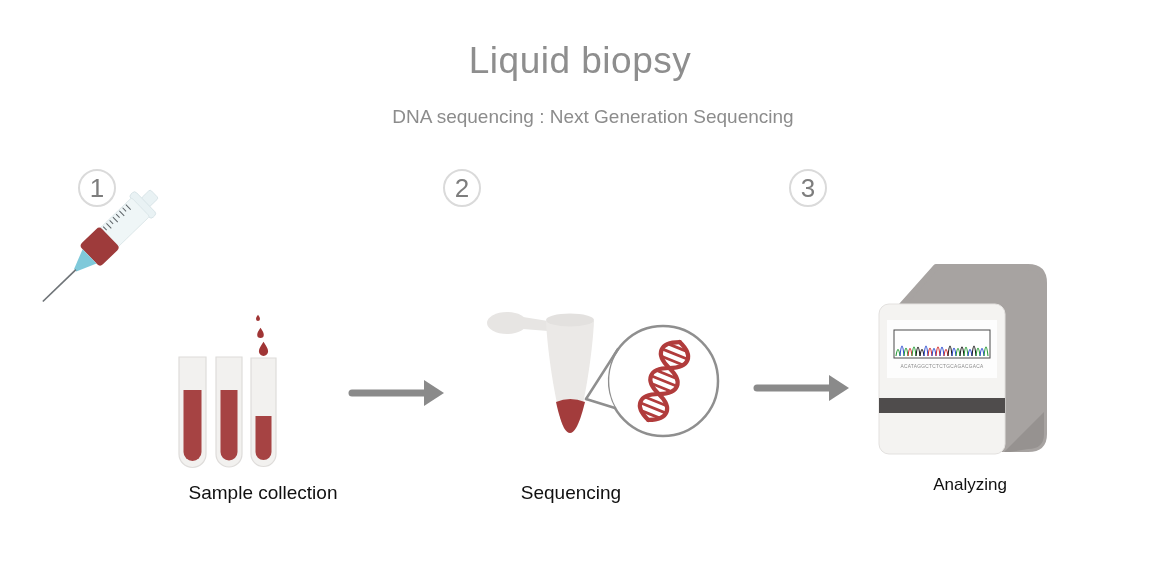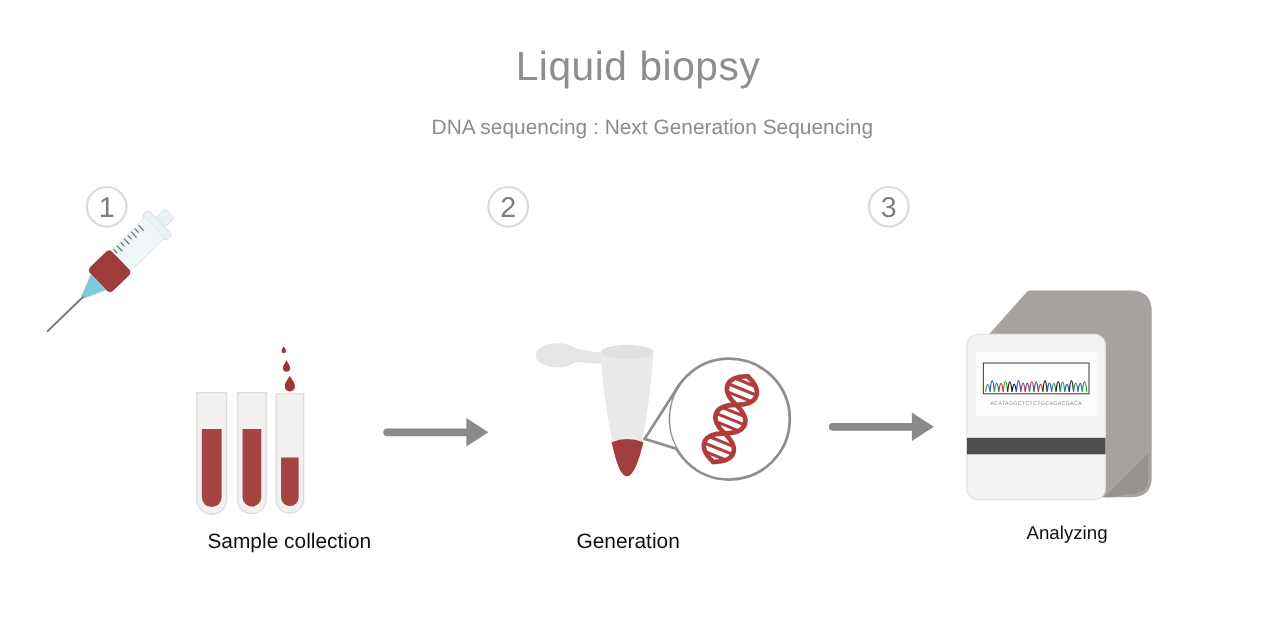--- a/index.html
+++ b/index.html
@@ -168,16 +168,16 @@
           <path d="M84,22 q2,-15 4,0" stroke="#2f4fd0" fill="none" stroke-width="1.1"></path>
           <path d="M88,22 q2,-18 4,0" stroke="#2e9e3c" fill="none" stroke-width="1.1"></path>
         </g>
       <text x="942" y="368" text-anchor="middle" font-size="4.8" letter-spacing="0.3" fill="#8a8a8a">ACATAGGCTCTCTGCAGACGACA</text>
 
       <rect x="879" y="398" width="126" height="15" fill="#4f4c4c"></rect>
     </g>
   </svg>
 
   <div class="step-label label-1">Sample collection</div>
-  <div class="step-label label-2">Generation</div>
+  <div class="step-label label-2">Sequencing</div>
   <div class="step-label label-3">Analyzing</div>
 
 </div>
 
 </body></html>

